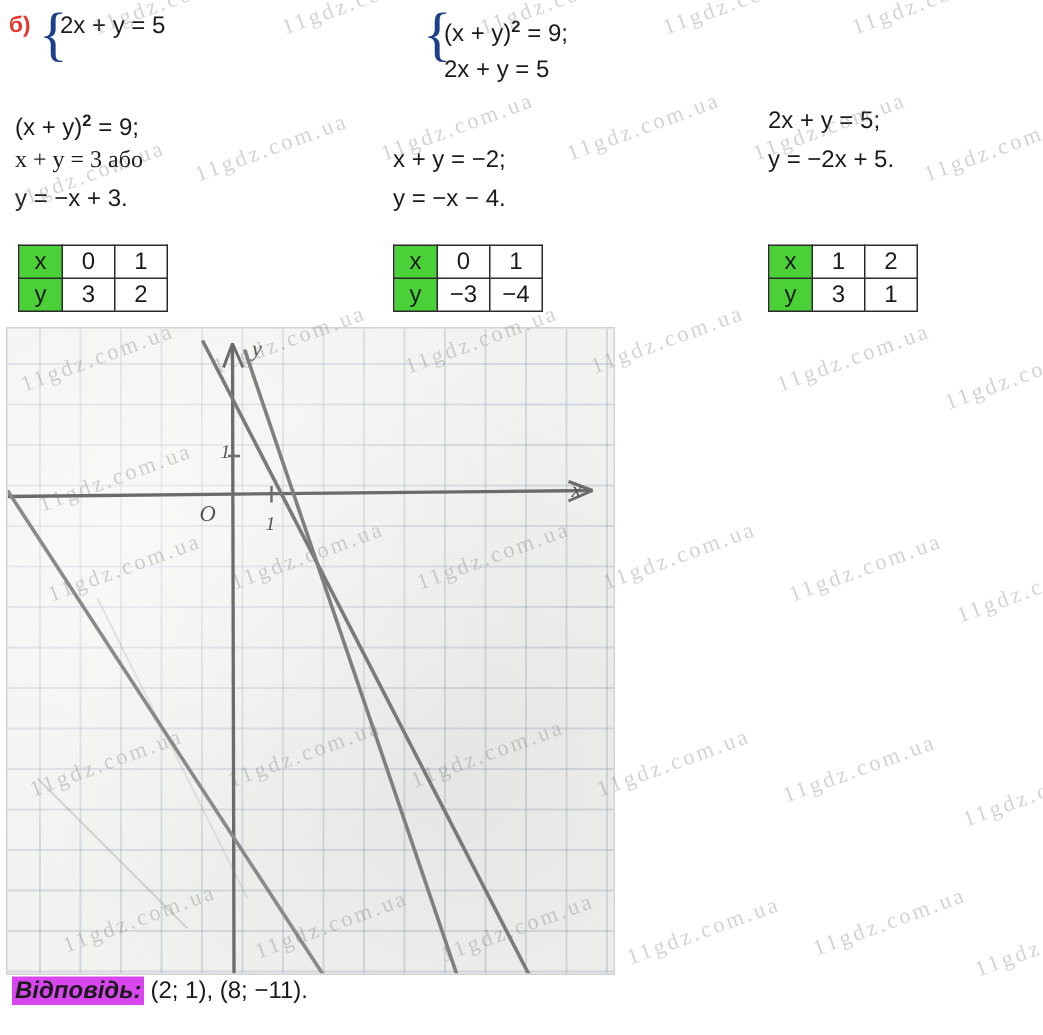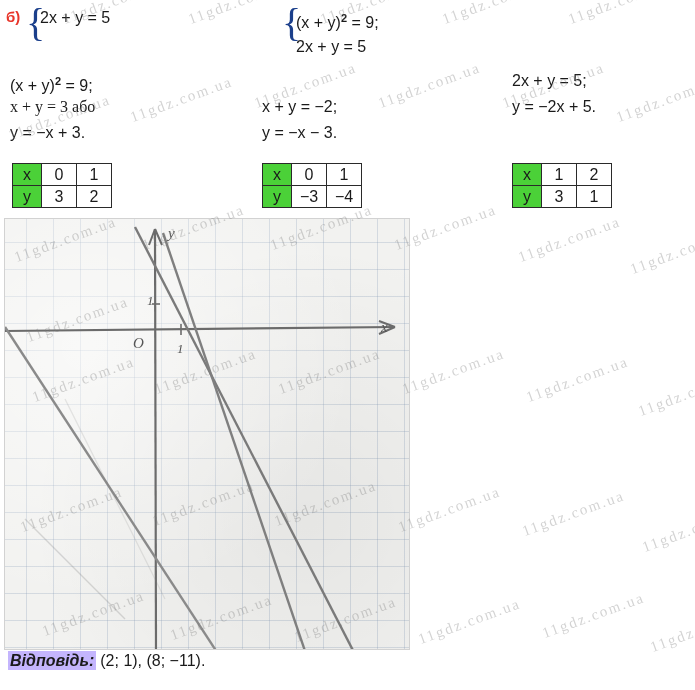--- a/index.html
+++ b/index.html
@@ -155,21 +155,21 @@
   
   #answer-line {
     position: absolute;
     left: 8px;
     top: 652px;
     font-size: 16px;
     z-index: 20;
     white-space: nowrap;
   }
   #answer-label {
-    background: #c4b5fd;
+    background: #d946ef;
     font-style: italic;
     font-weight: bold;
     padding: 1px 2px;
   }
   #answer-value { padding-left: 4px; }
 </style>
 </head>
 <body>
 
 <div id="task-number">б)</div>
@@ -187,21 +187,21 @@
     <div><span>(x + y)</span><sup class="pw">2</sup><span> = 9;</span></div>
     <div>2x + y = 5</div>
   </div>
 </div>
 
 <div class="eqline" id="eq-left-1"><span>(x + y)</span><sup class="pw">2</sup><span> = 9;</span></div>
 <div class="eqline" id="eq-left-2">x + y = 3 або</div>
 <div class="eqline" id="eq-left-3">y = −x + 3.</div>
 
 <div class="eqline" id="eq-mid-1">x + y = −2;</div>
-<div class="eqline" id="eq-mid-2">y = −x − 3.</div>
+<div class="eqline" id="eq-mid-2">y = −x − 4.</div>
 
 <div class="eqline" id="eq-right-1">2x + y = 5;</div>
 <div class="eqline" id="eq-right-2">y = −2x + 5.</div>
 
 <table class="vtable" id="table-1">
   <tbody>
       <tr>
     <td class="hdr">x</td>
     <td class="val">0</td>
     <td class="val">1</td>

